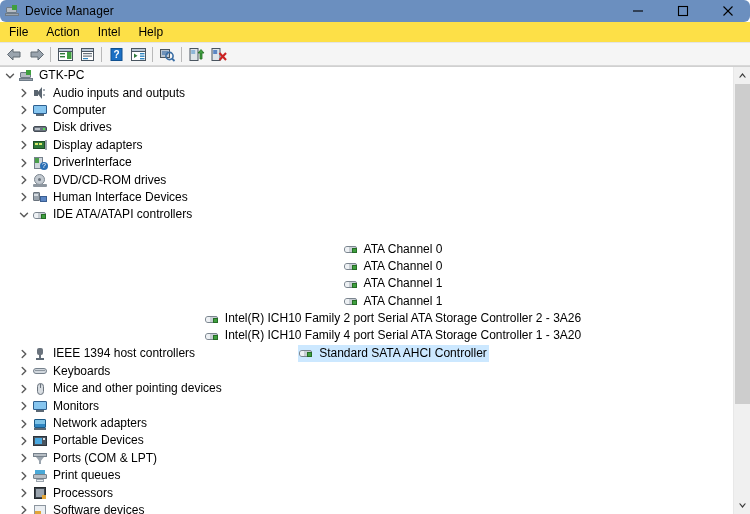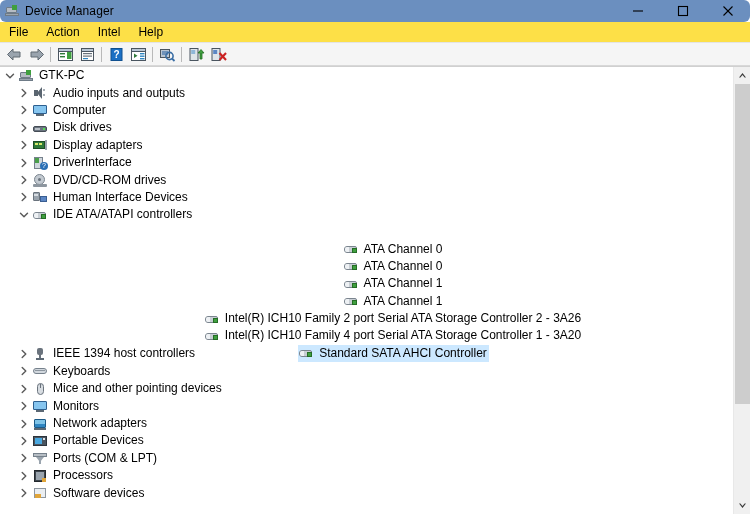--- a/index.html
+++ b/index.html
@@ -733,20 +733,37 @@
           </span>
         </div>
         <div class="row lvl1">
           <span class="chev">
             <svg width="10" height="10" viewBox="0 0 10 10">
               <path d="M3.2 1.5 L6.8 5 L3.2 8.5" fill="none" stroke="#5a5a5a" stroke-width="1.4" stroke-linecap="round" stroke-linejoin="round"></path>
             </svg>
           </span>
           <span class="sel-wrap">
             <span class="icon">
+              <span class="ico-inner i-prn">
+                <span class="b1"></span>
+                <span class="b2"></span>
+                <span class="b3"></span>
+              </span>
+            </span>
+            <span class="label">Print queues</span>
+          </span>
+        </div>
+        <div class="row lvl1">
+          <span class="chev">
+            <svg width="10" height="10" viewBox="0 0 10 10">
+              <path d="M3.2 1.5 L6.8 5 L3.2 8.5" fill="none" stroke="#5a5a5a" stroke-width="1.4" stroke-linecap="round" stroke-linejoin="round"></path>
+            </svg>
+          </span>
+          <span class="sel-wrap">
+            <span class="icon">
               <span class="ico-inner i-cpu">
                 <span class="b1"></span>
                 <span class="b2"></span>
                 <span class="b3"></span>
               </span>
             </span>
             <span class="label">Processors</span>
           </span>
         </div>
         <div class="row lvl1">

